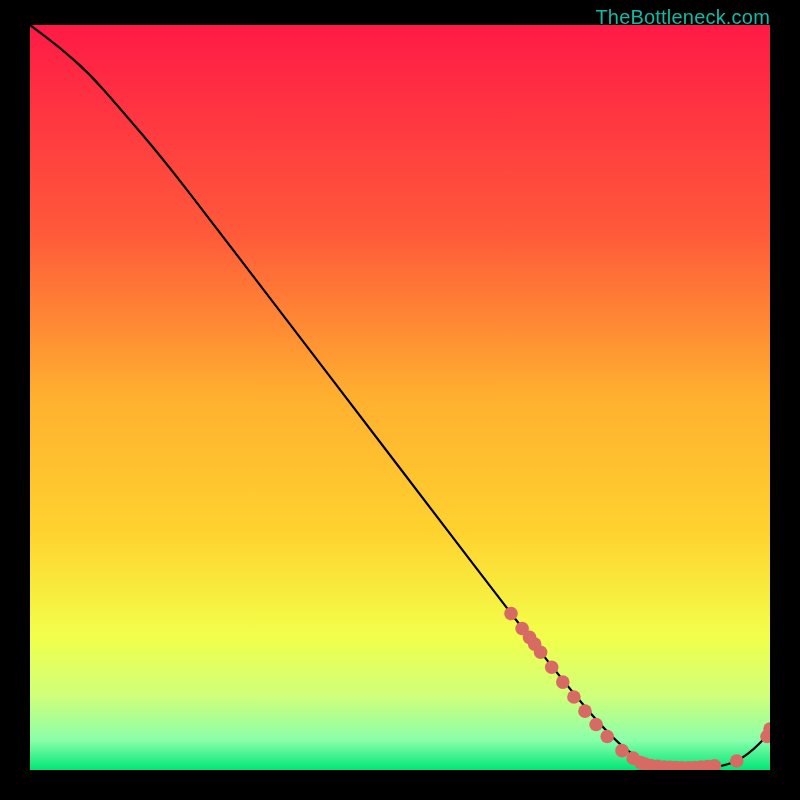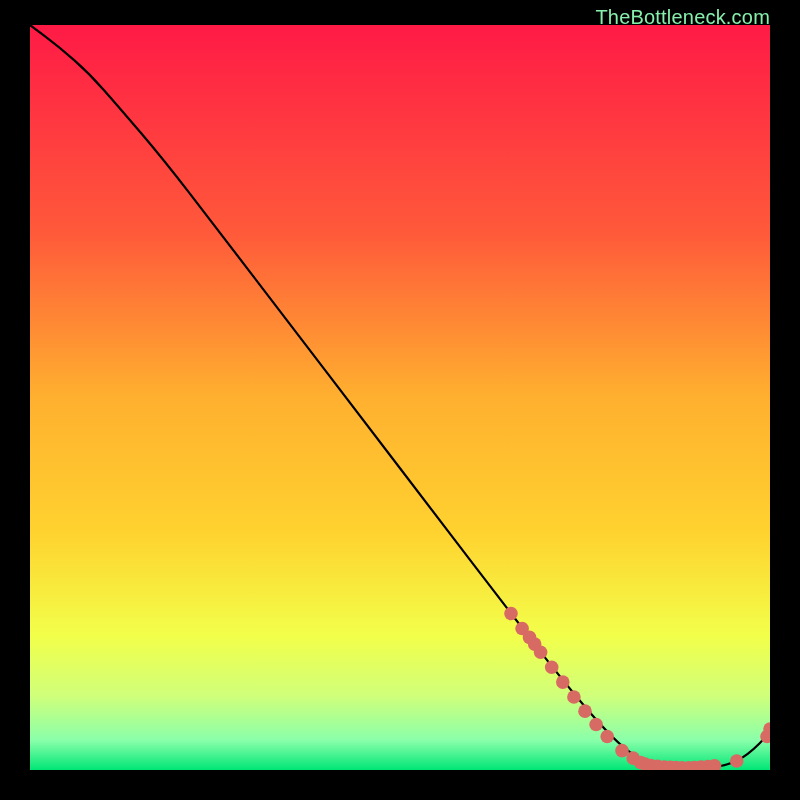--- a/index.html
+++ b/index.html
@@ -30,21 +30,21 @@
     width: 100%;
     height: 100%;
   }
   .watermark {
     position: absolute;
     top: 6px;
     right: 30px;
     font-family: Arial, Helvetica, sans-serif;
     font-size: 20px;
     font-weight: 500;
-    color: #86efac;
+    color: #14b8a6;
     letter-spacing: 0.2px;
   }
   svg.curve {
     position: absolute;
     left: 0;
     top: 0;
     width: 100%;
     height: 100%;
   }
 </style>

